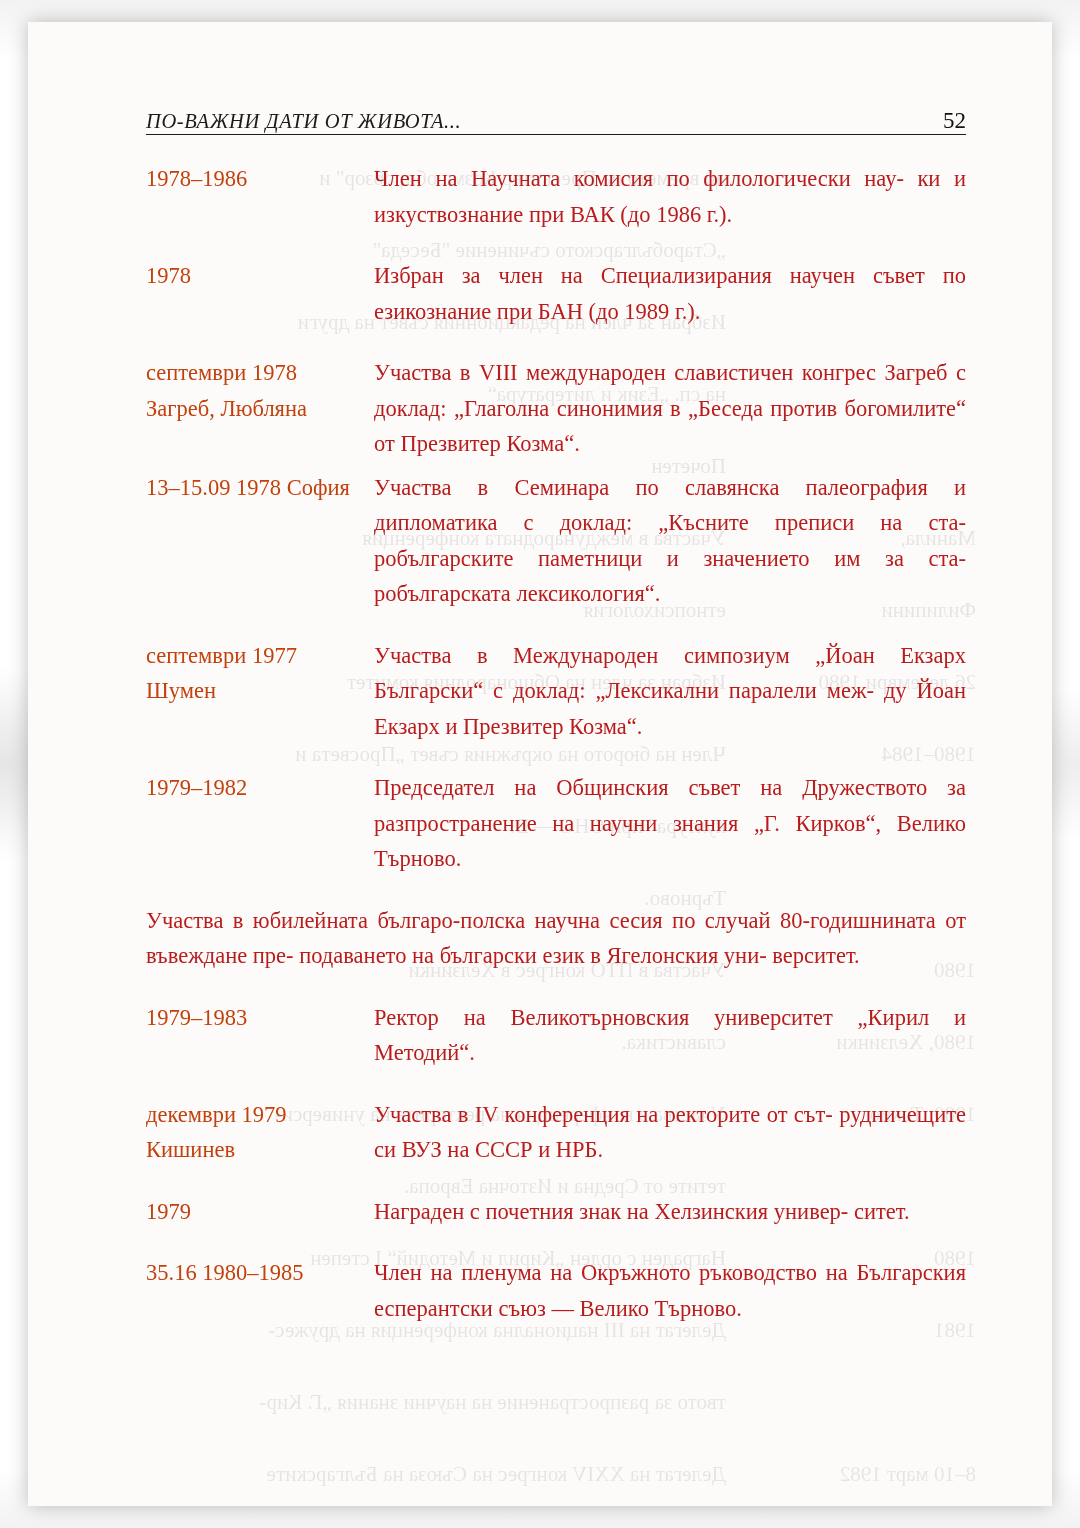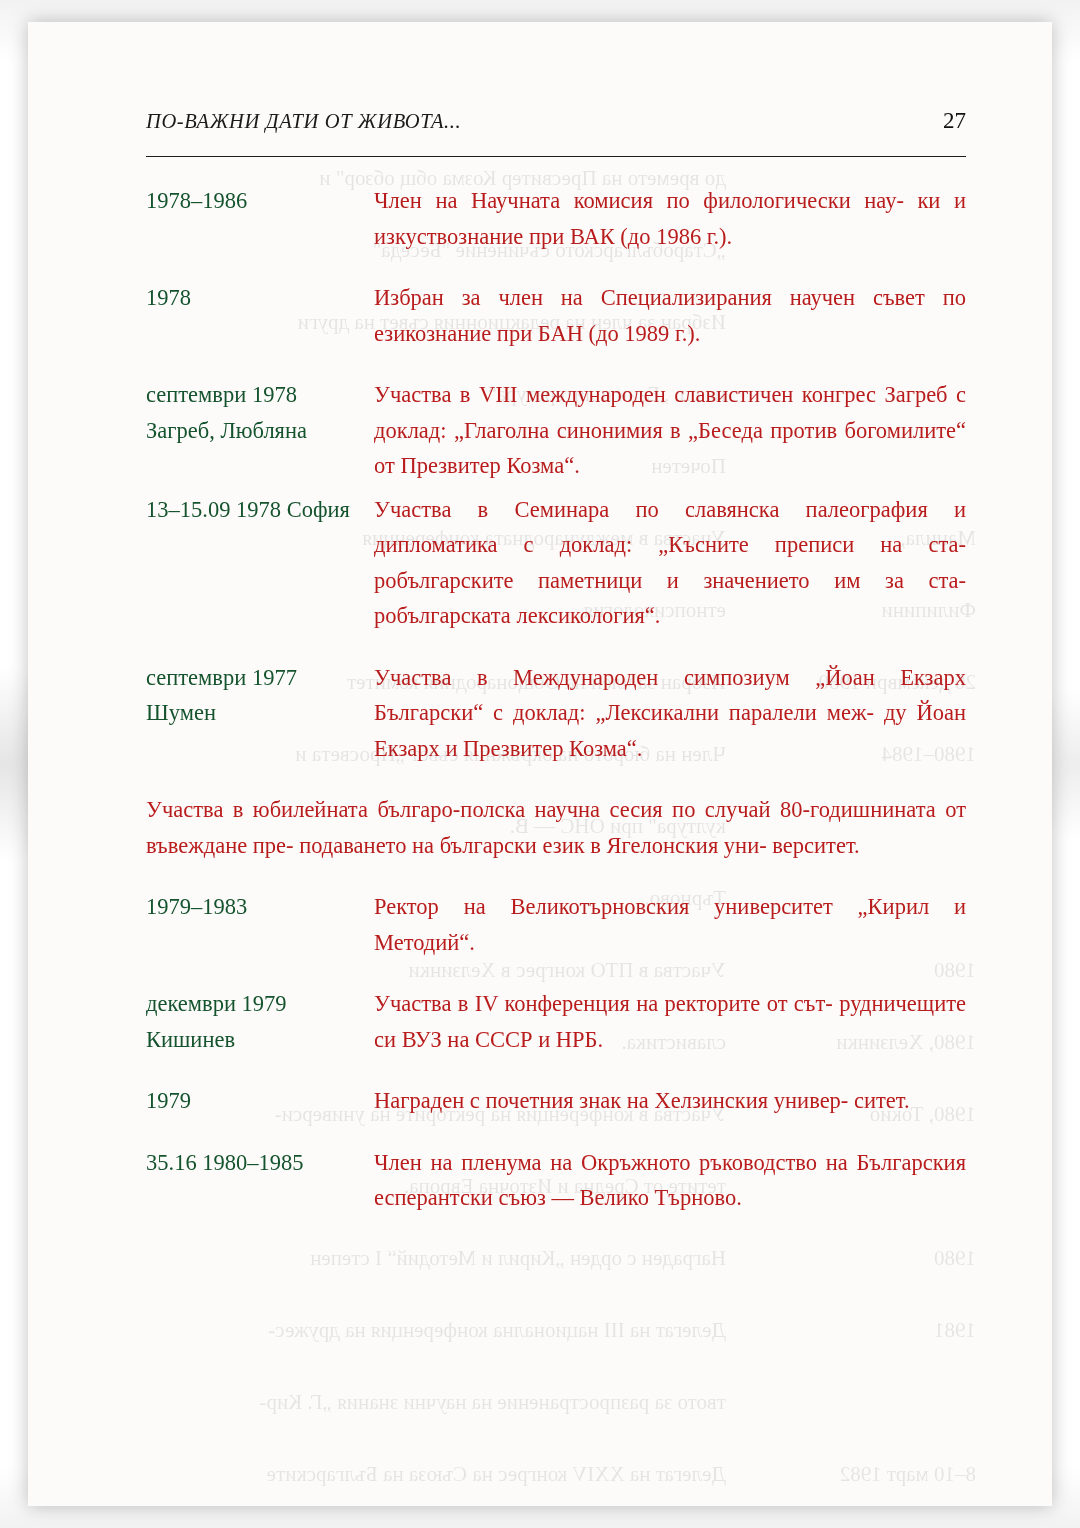--- a/index.html
+++ b/index.html
@@ -39,21 +39,21 @@
     position: absolute;
     left: 118px;
     top: 86px;
     width: 820px;
   }
   
   .header-row {
     display: flex;
     align-items: baseline;
     justify-content: space-between;
-    padding-bottom: 22px;
+    padding-bottom: 0;
     border-bottom: 1.6px solid #1d1d1d;
   }
   .running-head {
     font-style: italic;
     font-size: 20.5px;
     letter-spacing: 0.6px;
     color: #1a1a1a;
     text-transform: uppercase;
   }
   .page-number {
@@ -70,21 +70,21 @@
     margin-bottom: 26px;
   }
   .entry.tight {
     margin-bottom: 8px;
   }
   .entry-date {
     width: 228px;
     flex: 0 0 228px;
     font-size: 22.5px;
     line-height: 35.5px;
-    color: #14532d;
+    color: #c2410c;
     padding-right: 8px;
     box-sizing: border-box;
   }
   .entry-text {
     flex: 1 1 auto;
     font-size: 22.5px;
     line-height: 35.5px;
     color: #b91c1c;
     text-align: justify;
     text-justify: inter-word;
@@ -193,21 +193,21 @@
         <div class="brow">
           <div class="bd"></div>
           <div class="bt">есперантисти — Варна.</div>
         </div>
       </div>
 
     <div class="content">
 
       <div class="header-row">
         <div class="running-head">ПО-ВАЖНИ ДАТИ ОТ ЖИВОТА...</div>
-        <div class="page-number">27</div>
+        <div class="page-number">52</div>
       </div>
 
       <div class="entries" id="entries">
           <div class="entry">
             <div class="entry-date">1978–1986</div>
             <div class="entry-text">Член на Научната комисия по филологически нау-
 ки и изкуствознание при ВАК (до 1986 г.).</div>
           </div>
           <div class="entry">
             <div class="entry-date">1978</div>
@@ -230,20 +230,26 @@
 робългарската лексикология“.</div>
           </div>
           <div class="entry">
             <div class="entry-date">септември 1977
 Шумен</div>
             <div class="entry-text">Участва в Международен симпозиум „Йоан Екзарх
 Български“ с доклад: „Лексикални паралели меж-
 ду Йоан Екзарх и Презвитер Козма“.</div>
           </div>
           <div class="entry">
+            <div class="entry-date">1979–1982</div>
+            <div class="entry-text">Председател на Общинския съвет на Дружеството
+за разпространение на научни знания „Г. Кирков“,
+Велико Търново.</div>
+          </div>
+          <div class="entry">
             <div class="entry-text">Участва в юбилейната българо-полска научна
 сесия по случай 80-годишнината от въвеждане пре-
 подаването на български език в Ягелонския уни-
 верситет.</div>
           </div>
           <div class="entry">
             <div class="entry-date">1979–1983</div>
             <div class="entry-text">Ректор на Великотърновския университет „Кирил
 и Методий“.</div>
           </div>

